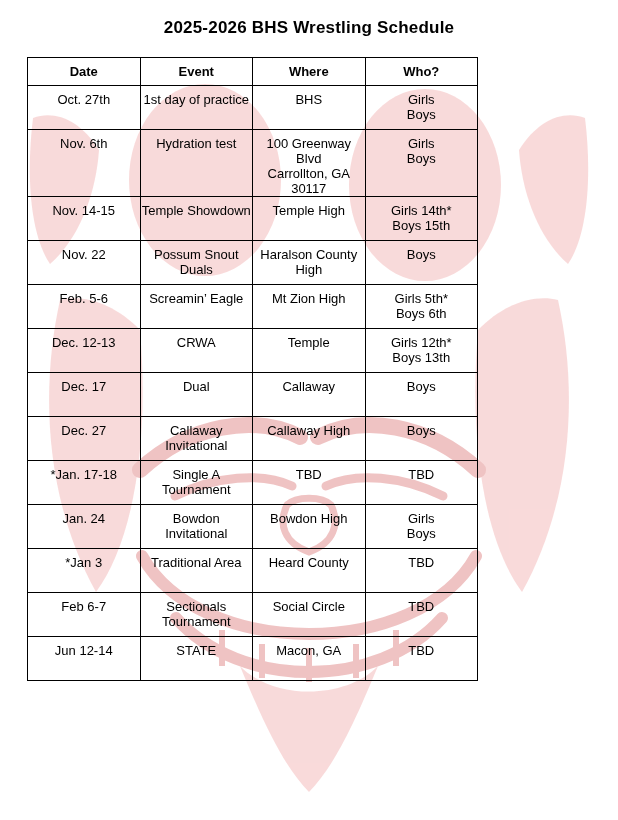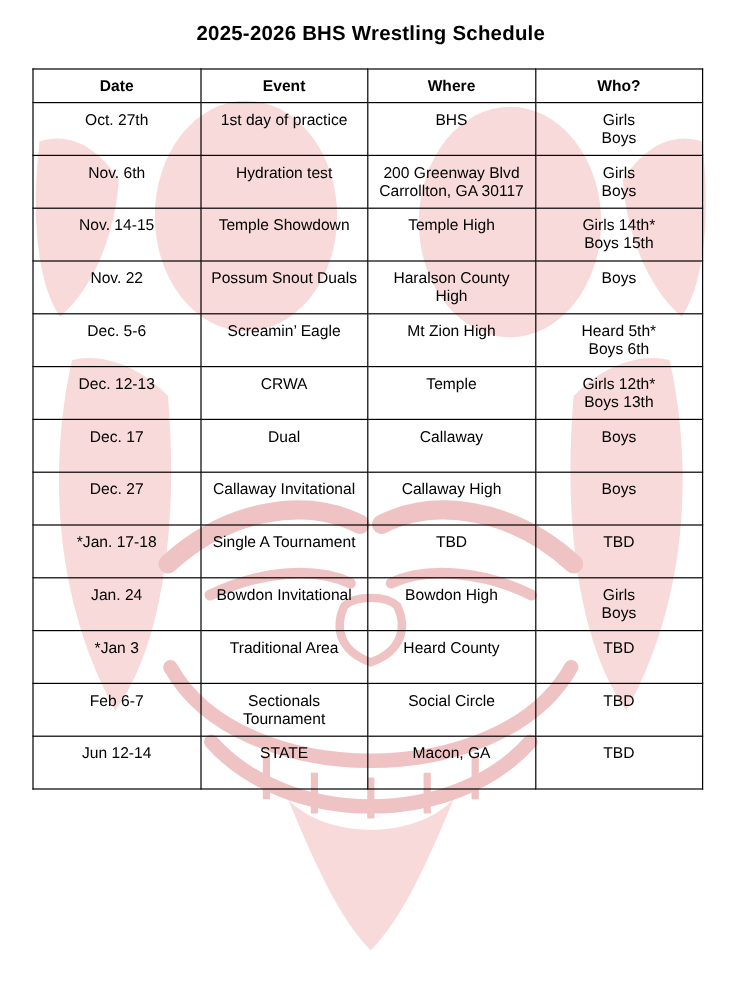--- a/index.html
+++ b/index.html
@@ -27,21 +27,21 @@
     margin: 0;
     text-align: center;
     font-size: 17px;
     font-weight: bold;
     letter-spacing: 0.2px;
     z-index: 2;
   }
   table.schedule {
     position: absolute;
     left: 27px; top: 57px;
-    width: 559px;
+    width: 451px;
     border-collapse: collapse;
     table-layout: fixed;
     z-index: 1;
     background: transparent;
   }
   .schedule th, .schedule td {
     border: 1.5px solid #000;
     text-align: center;
     font-size: 13px;
     line-height: 15px;
@@ -117,44 +117,44 @@
         <tr>
       <td>Oct. 27th</td>
       <td>1st day of practice</td>
       <td>BHS</td>
       <td>Girls
 Boys</td>
     </tr>
         <tr>
       <td>Nov. 6th</td>
       <td>Hydration test</td>
-      <td>200 Greenway Blvd
+      <td>100 Greenway Blvd
 Carrollton, GA 30117</td>
       <td>Girls
 Boys</td>
     </tr>
         <tr>
       <td>Nov. 14-15</td>
       <td>Temple Showdown</td>
       <td>Temple High</td>
       <td>Girls 14th*
 Boys 15th</td>
     </tr>
         <tr>
       <td>Nov. 22</td>
       <td>Possum Snout Duals</td>
       <td>Haralson County
 High</td>
       <td>Boys</td>
     </tr>
         <tr>
-      <td>Dec. 5-6</td>
+      <td>Feb. 5-6</td>
       <td>Screamin’ Eagle</td>
       <td>Mt Zion High</td>
-      <td>Heard 5th*
+      <td>Girls 5th*
 Boys 6th</td>
     </tr>
         <tr>
       <td>Dec. 12-13</td>
       <td>CRWA</td>
       <td>Temple</td>
       <td>Girls 12th*
 Boys 13th</td>
     </tr>
         <tr>

